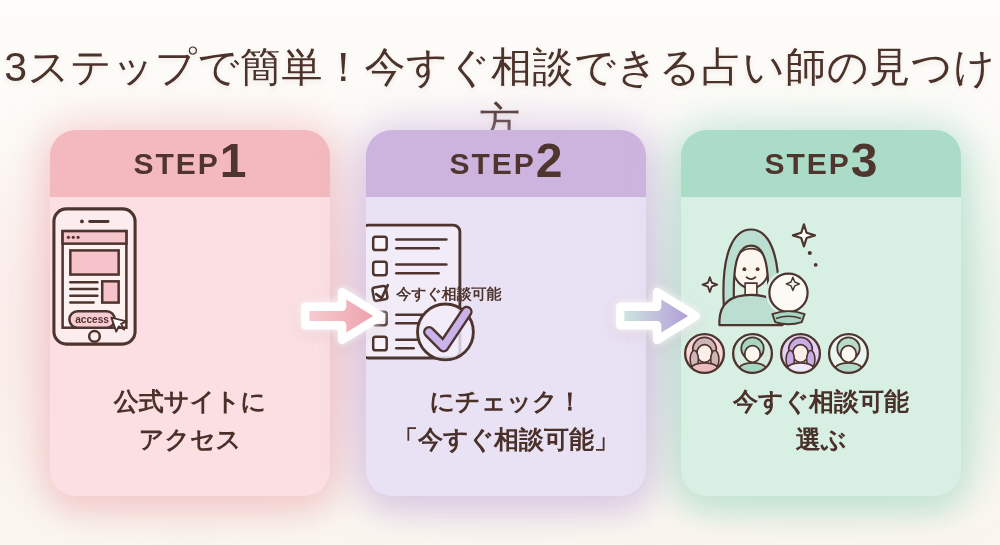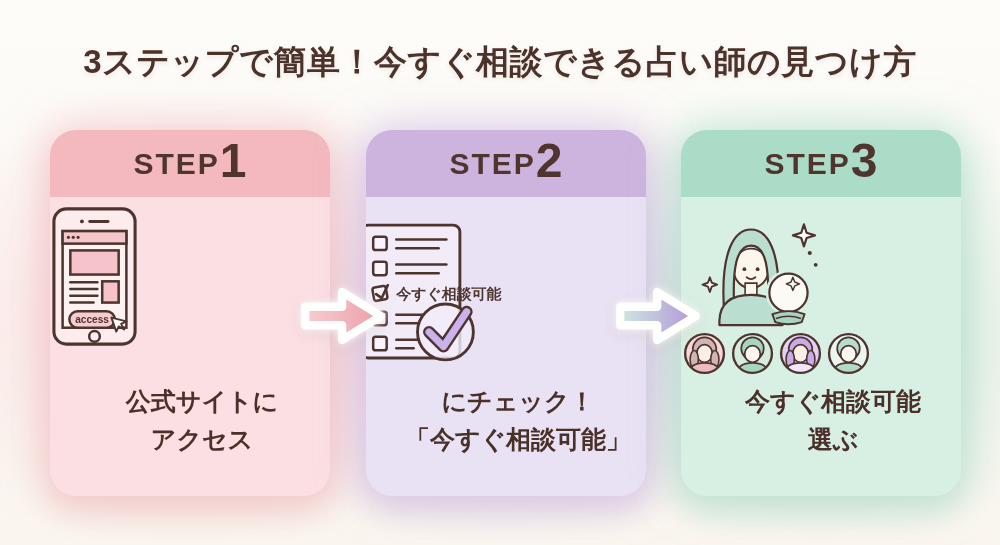--- a/index.html
+++ b/index.html
@@ -7,40 +7,40 @@
     position:relative;width:1000px;height:545px;overflow:hidden;
     font-family:"Liberation Sans","DejaVu Sans",sans-serif;
     background:
       radial-gradient(430px 320px at 190px 320px, rgba(246,198,204,.55), rgba(246,198,204,0) 72%),
       radial-gradient(430px 320px at 505px 320px, rgba(214,194,238,.5), rgba(214,194,238,0) 72%),
       radial-gradient(430px 320px at 820px 320px, rgba(182,224,203,.55), rgba(182,224,203,0) 72%),
       linear-gradient(180deg,#fdfcf9 0%,#faf6ef 100%);
   }
   .title{
     position:absolute;top:40px;left:0;width:100%;text-align:center;
-    font-size:33px;font-weight:700;color:#4b322a;letter-spacing:.5px;
+    font-size:41px;font-weight:400;color:#4b322a;letter-spacing:.5px;
     text-shadow:0 2px 5px rgba(120,80,70,.12);
   }
   .card{position:absolute;top:130px;width:280px;height:366px;border-radius:26px;overflow:hidden;}
   .card1{left:50px;background:#fbdfe2;box-shadow:0 0 38px 8px rgba(243,185,190,.55),0 16px 28px rgba(224,150,158,.25);}
   .card2{left:366px;background:#e9e1f4;box-shadow:0 0 38px 8px rgba(205,180,223,.5),0 16px 28px rgba(170,140,200,.22);}
   .card3{left:681px;background:#d8efe4;box-shadow:0 0 38px 8px rgba(170,220,200,.55),0 16px 28px rgba(120,190,160,.22);}
   .card-header{height:67px;display:flex;align-items:center;justify-content:center;gap:0;}
   .card1 .card-header{background:#f3b9be;}
   .card2 .card-header{background:#cdb4df;}
   .card3 .card-header{background:#aadcc8;}
   .step-label{font-size:30px;font-weight:800;color:#4f352d;letter-spacing:2px;line-height:1;}
   .step-number{font-size:48px;font-weight:800;color:#4f352d;line-height:1;margin-top:-6px;}
   .icon-wrap{position:absolute;left:0;width:100%;display:flex;}
   .iw-phone{top:75px;}
   .iw-check{top:90px;}
   .iw-teller{top:76px;}
   .iw-avatars{top:200px;}
   .caption{position:absolute;top:252px;left:0;width:100%;text-align:center;
-    font-size:25px;font-weight:800;color:#49312a;line-height:38px;padding-left:12px;}
+    font-size:25px;font-weight:800;color:#49312a;line-height:38px;}
   svg{overflow:visible;display:block;}
   .arrow{position:absolute;z-index:5;
     filter:drop-shadow(0 0 5px rgba(255,255,255,.95)) drop-shadow(0 3px 6px rgba(160,120,120,.18));}
   .arrow1{left:296px;top:280px;}
   .arrow2{left:611px;top:280px;}
 </style>
 </head>
 <body>
 
 <div class="stage">

